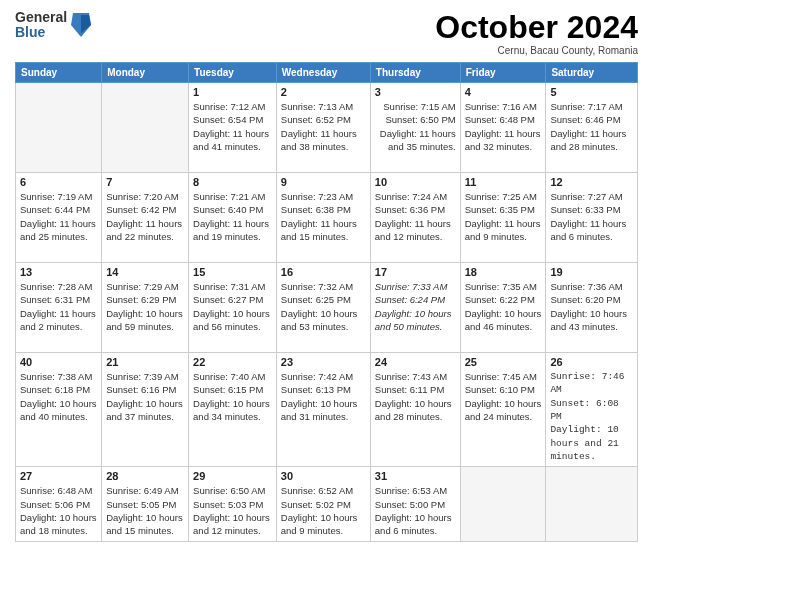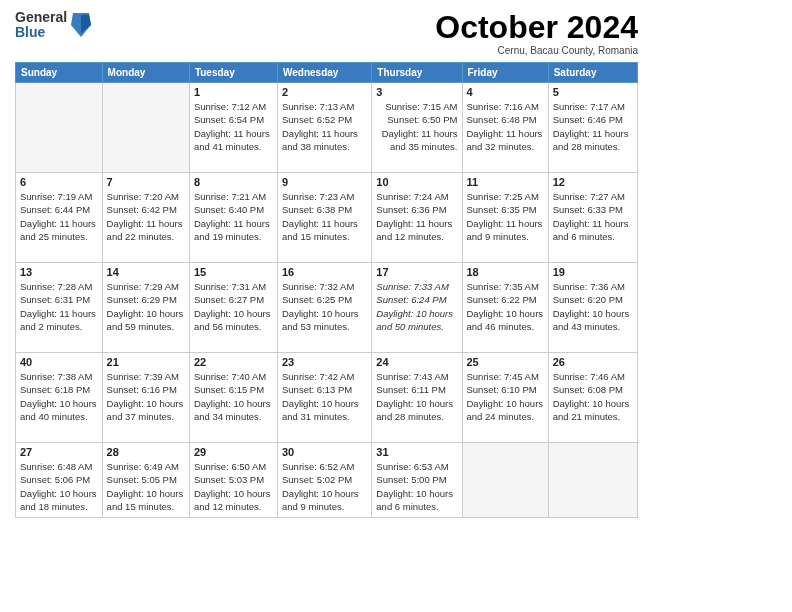--- a/index.html
+++ b/index.html
@@ -286,21 +286,21 @@
 Daylight: 10 hours and 28 minutes.</div>
           </td>
           <td>
             <span class="day-num">25</span>
             <div class="day-info" style="white-space: pre-line;">Sunrise: 7:45 AM
 Sunset: 6:10 PM
 Daylight: 10 hours and 24 minutes.</div>
           </td>
           <td>
             <span class="day-num">26</span>
-            <div class="day-info" style="white-space: pre-line;">Sunrise: 7:46 AM
+            <div class="day-info" style="white-space: pre-line; font-family: Liberation Mono, monospace;">Sunrise: 7:46 AM
 Sunset: 6:08 PM
 Daylight: 10 hours and 21 minutes.</div>
           </td>
         </tr>
         <tr>
           <td class="last-row">
             <span class="day-num">27</span>
             <div class="day-info" style="white-space: pre-line;">Sunrise: 6:48 AM
 Sunset: 5:06 PM
 Daylight: 10 hours and 18 minutes.</div>

